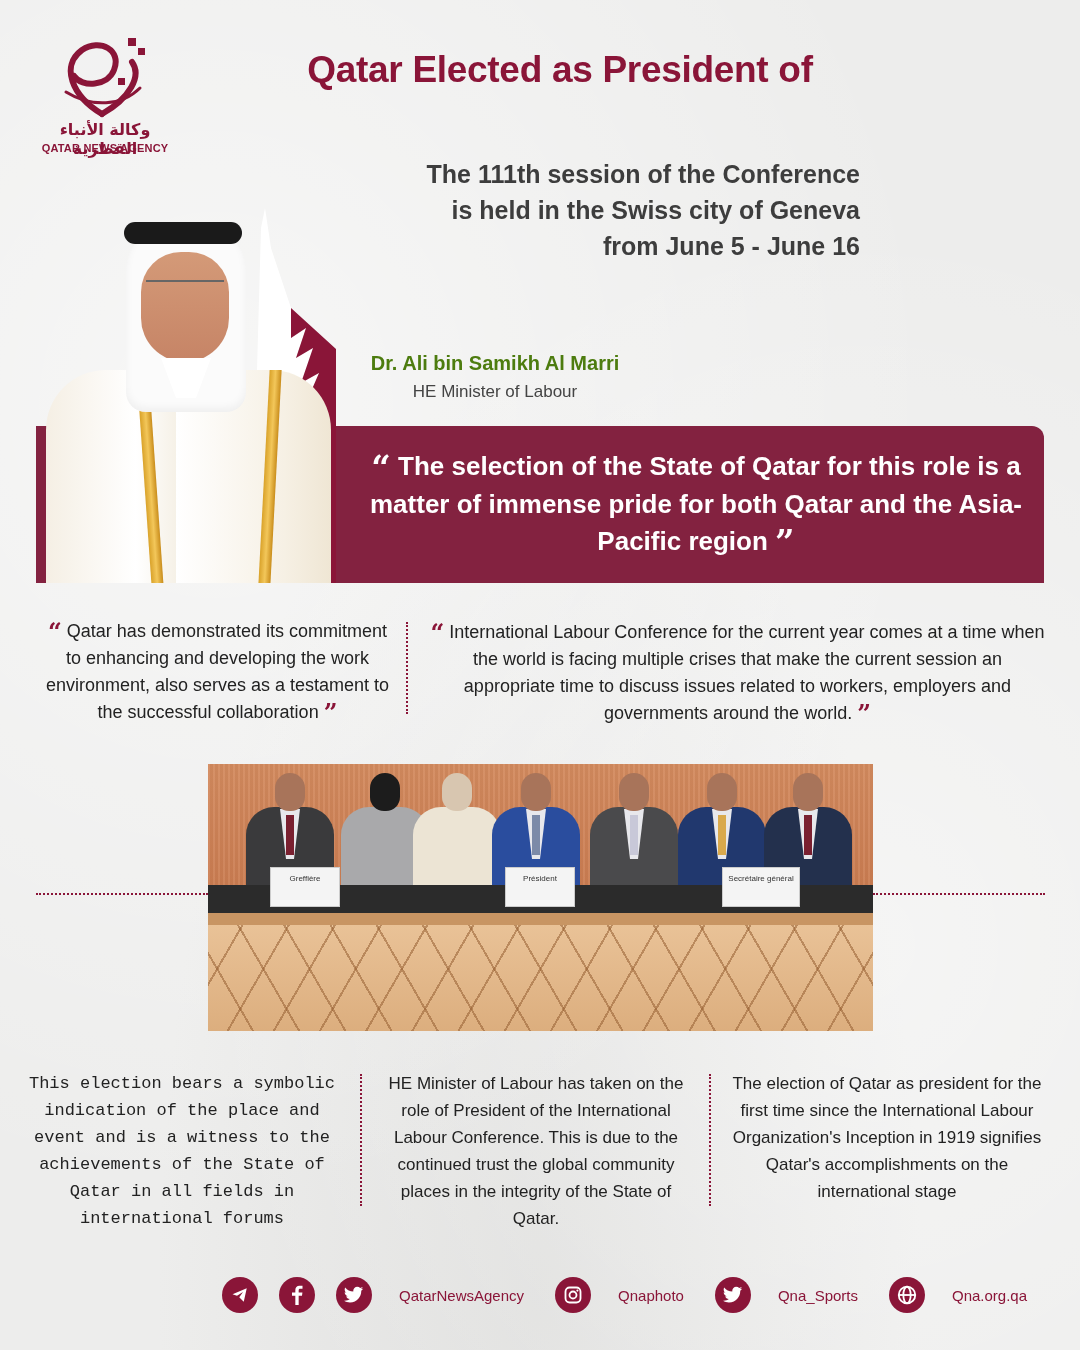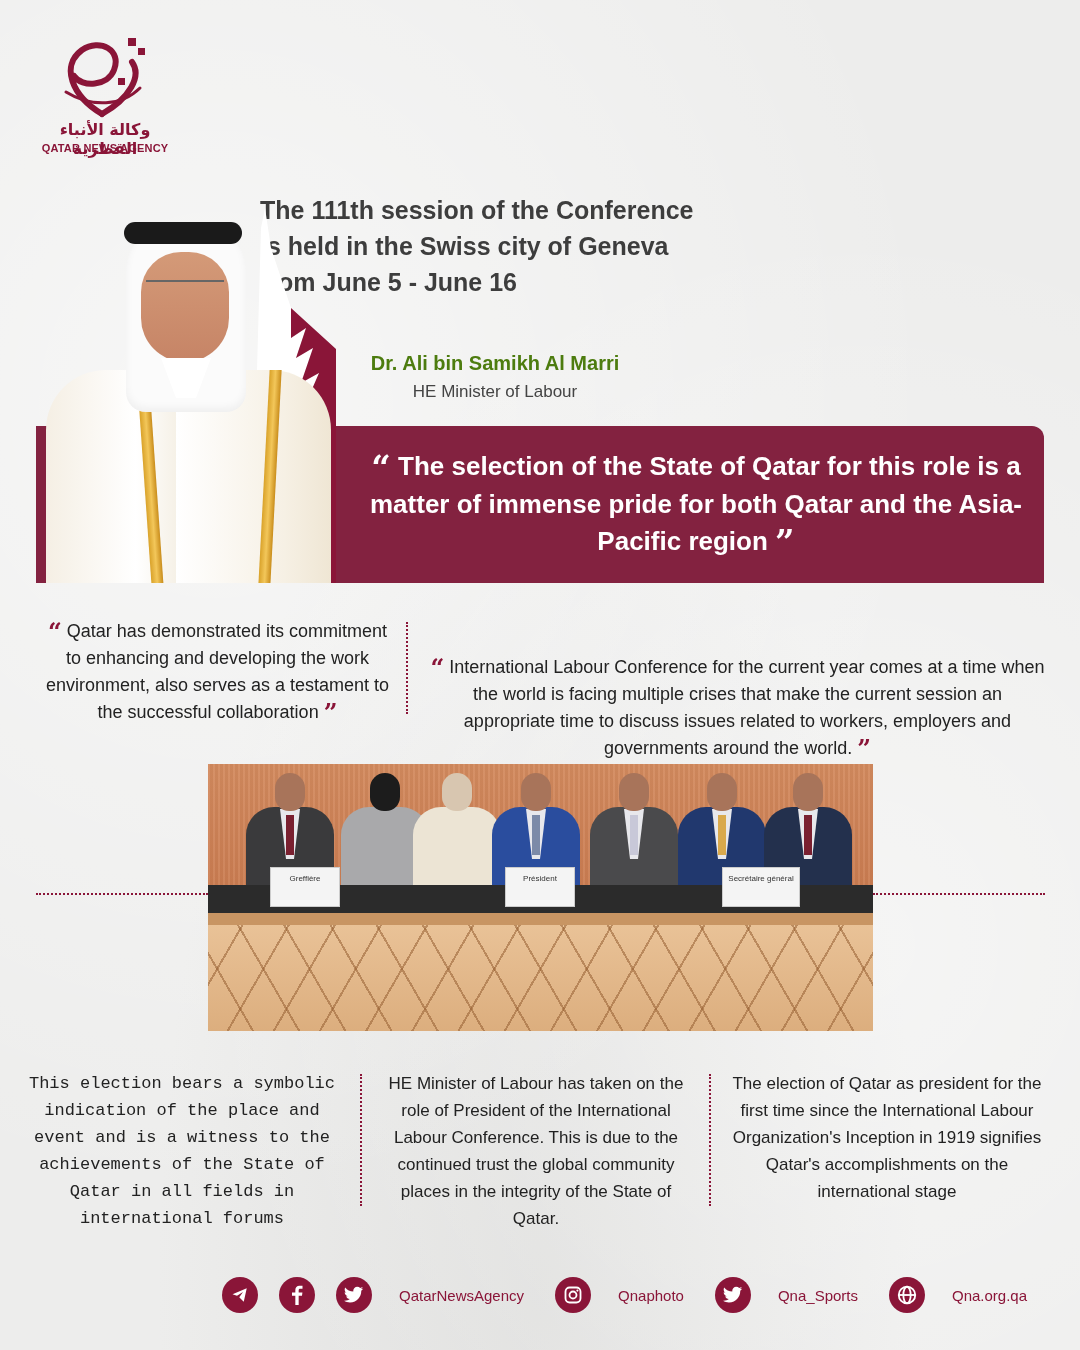--- a/index.html
+++ b/index.html
@@ -18,21 +18,21 @@
   .abs { position: absolute; }
 
   
   .logo { left: 30px; top: 30px; width: 150px; height: 130px; }
   .logo svg { position: absolute; left: 22px; top: 6px; }
   .logo-ar { position: absolute; left: 0; top: 90px; width: 150px; text-align: center; font-size: 16px; color: #8a1538; font-weight: bold; direction: rtl; }
   .logo-en { position: absolute; left: 0; top: 112px; width: 150px; text-align: center; font-size: 11px; color: #8a1538; font-weight: bold; font-family: "Liberation Sans", sans-serif; letter-spacing: 0.2px; }
 
   
   .title { left: 200px; top: 48px; width: 720px; text-align: center; color: #8a1538; font-family: "Liberation Sans", sans-serif; font-weight: bold; font-size: 37px; line-height: 44px; letter-spacing: -0.3px; }
-  .subtitle { left: 260px; top: 156px; width: 600px; text-align: left; color: #3d3d3d; font-family: "Liberation Sans", sans-serif; font-weight: bold; font-size: 25px; line-height: 36px; margin-top: 36px; }
+  .subtitle { left: 260px; top: 156px; width: 600px; text-align: right; color: #3d3d3d; font-family: "Liberation Sans", sans-serif; font-weight: bold; font-size: 25px; line-height: 36px; }
 
   
   .speaker-name { left: 340px; top: 352px; width: 310px; text-align: center; color: #4d7c0f; font-family: "Liberation Sans", sans-serif; font-weight: bold; font-size: 20px; }
   .speaker-role { left: 340px; top: 382px; width: 310px; text-align: center; color: #444; font-family: "Liberation Sans", sans-serif; font-size: 17px; }
 
   
   .band { left: 36px; top: 426px; width: 1008px; height: 157px; background: #832240; border-radius: 0 12px 0 0; }
   .band-text { position: absolute; left: 330px; top: 22px; width: 660px; text-align: center; color: #fff; font-family: "Liberation Sans", sans-serif; font-weight: bold; font-size: 26px; line-height: 37px; }
   .qmark { font-family: "DejaVu Serif", serif; font-weight: bold; }
   .band .qmark { color: #fff; font-size: 34px; vertical-align: -4px; }
@@ -45,21 +45,21 @@
   .gold-l { position: absolute; left: 108px; top: 170px; width: 12px; height: 215px; background: linear-gradient(90deg, #d9a22a, #f3c75a, #c98d1c); transform: skewX(4deg); }
   .gold-r { position: absolute; left: 228px; top: 170px; width: 12px; height: 215px; background: linear-gradient(90deg, #d9a22a, #f3c75a, #c98d1c); transform: skewX(-3deg); }
   .ghutra { position: absolute; left: 90px; top: 22px; width: 120px; height: 190px; background: #fbfbfb; border-radius: 50px 50px 20px 20px; box-shadow: inset 0 -4px 8px rgba(0,0,0,0.05); }
   .agal { position: absolute; left: 88px; top: 22px; width: 118px; height: 22px; background: #1a1a1a; border-radius: 12px; }
   .face { position: absolute; left: 105px; top: 52px; width: 88px; height: 110px; background: linear-gradient(180deg, #d49a78, #c68466); border-radius: 40px 40px 44px 44px; }
   .glasses { position: absolute; left: 110px; top: 80px; width: 78px; height: 14px; border-top: 2px solid #666; }
   .collar { position: absolute; left: 125px; top: 158px; width: 50px; height: 40px; background: #fff; clip-path: polygon(0 0, 100% 0, 70% 100%, 30% 100%); }
 
   
   .q-left { left: 45px; top: 618px; width: 345px; text-align: center; font-family: "Liberation Sans", sans-serif; font-size: 18px; line-height: 27px; color: #222; }
-  .q-right { left: 425px; top: 654px; width: 625px; text-align: center; font-family: "Liberation Sans", sans-serif; font-size: 18px; line-height: 27px; color: #222; }
+  .q-right { left: 425px; top: 619px; width: 625px; text-align: center; font-family: "Liberation Sans", sans-serif; font-size: 18px; line-height: 27px; color: #222; }
   .q-left .qmark, .q-right .qmark { color: #8a1538; font-size: 24px; vertical-align: -3px; }
   .vdots { border-left: 2px dotted #8a1538; width: 0; }
   .hdots { border-top: 2px dotted #8a1538; height: 0; }
 
   
   .photo { left: 208px; top: 764px; width: 665px; height: 267px; overflow: hidden; background: linear-gradient(180deg, #d38a5e 0%, #c97a4f 55%, #b9693f 100%); }
   .photo .wall { position: absolute; inset: 0; background: repeating-linear-gradient(90deg, rgba(255,255,255,0.06) 0 2px, rgba(0,0,0,0.03) 2px 5px); }
   .person { position: absolute; bottom: 118px; width: 88px; height: 140px; }
   .person .head { position: absolute; left: 29px; top: 0; width: 30px; height: 38px; border-radius: 15px 15px 14px 14px; background: #a8745a; }
   .person .body { position: absolute; left: 0; top: 34px; width: 88px; height: 110px; border-radius: 28px 28px 0 0; }
@@ -94,20 +94,21 @@
     <path d="M14 56 C40 72 70 70 88 52" fill="none" stroke="#8a1538" stroke-width="3" stroke-linecap="round"></path>
     <rect x="76" y="2" width="8" height="8" fill="#8a1538"></rect>
     <rect x="86" y="12" width="7" height="7" fill="#8a1538"></rect>
     <rect x="66" y="42" width="7" height="7" fill="#8a1538"></rect>
   </svg>
   <div class="logo-ar">وكالة الأنباء القطرية</div>
   <div class="logo-en">QATAR NEWS AGENCY</div>
 </div>
 
 <div class="abs title">
+  <div>Qatar Elected as President of</div>
 </div>
 <div class="abs subtitle">
   <div>The 111th session of the Conference</div>
   <div>is held in the Swiss city of Geneva</div>
   <div>from June 5 - June 16</div>
 </div>
 
 <div class="abs band">
   <div class="band-text">
     <span class="qmark">“</span>

